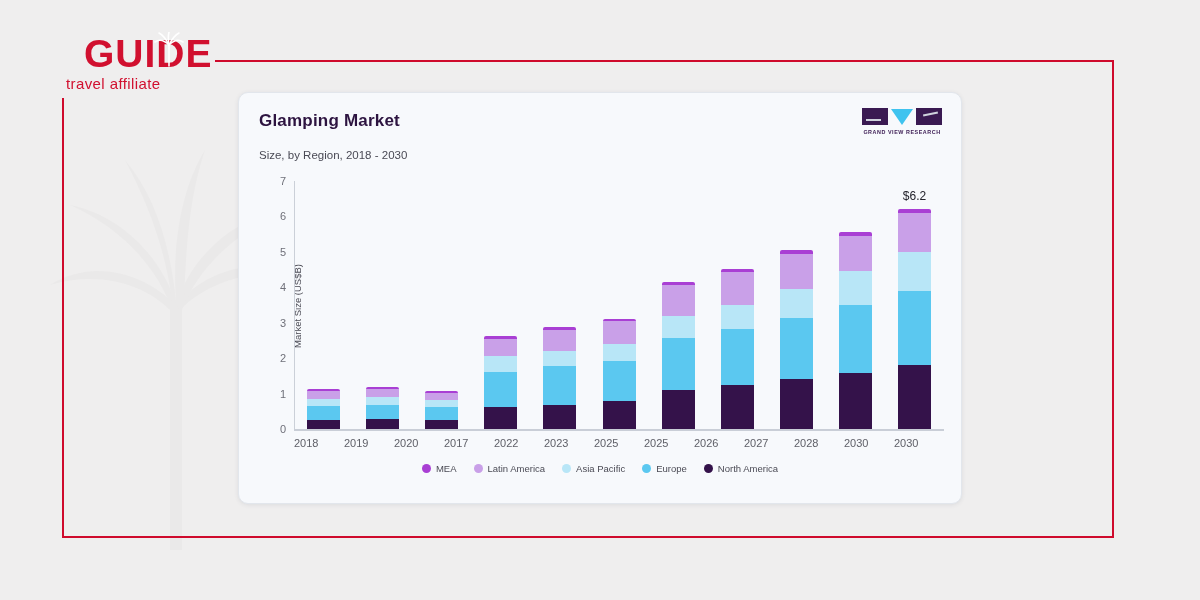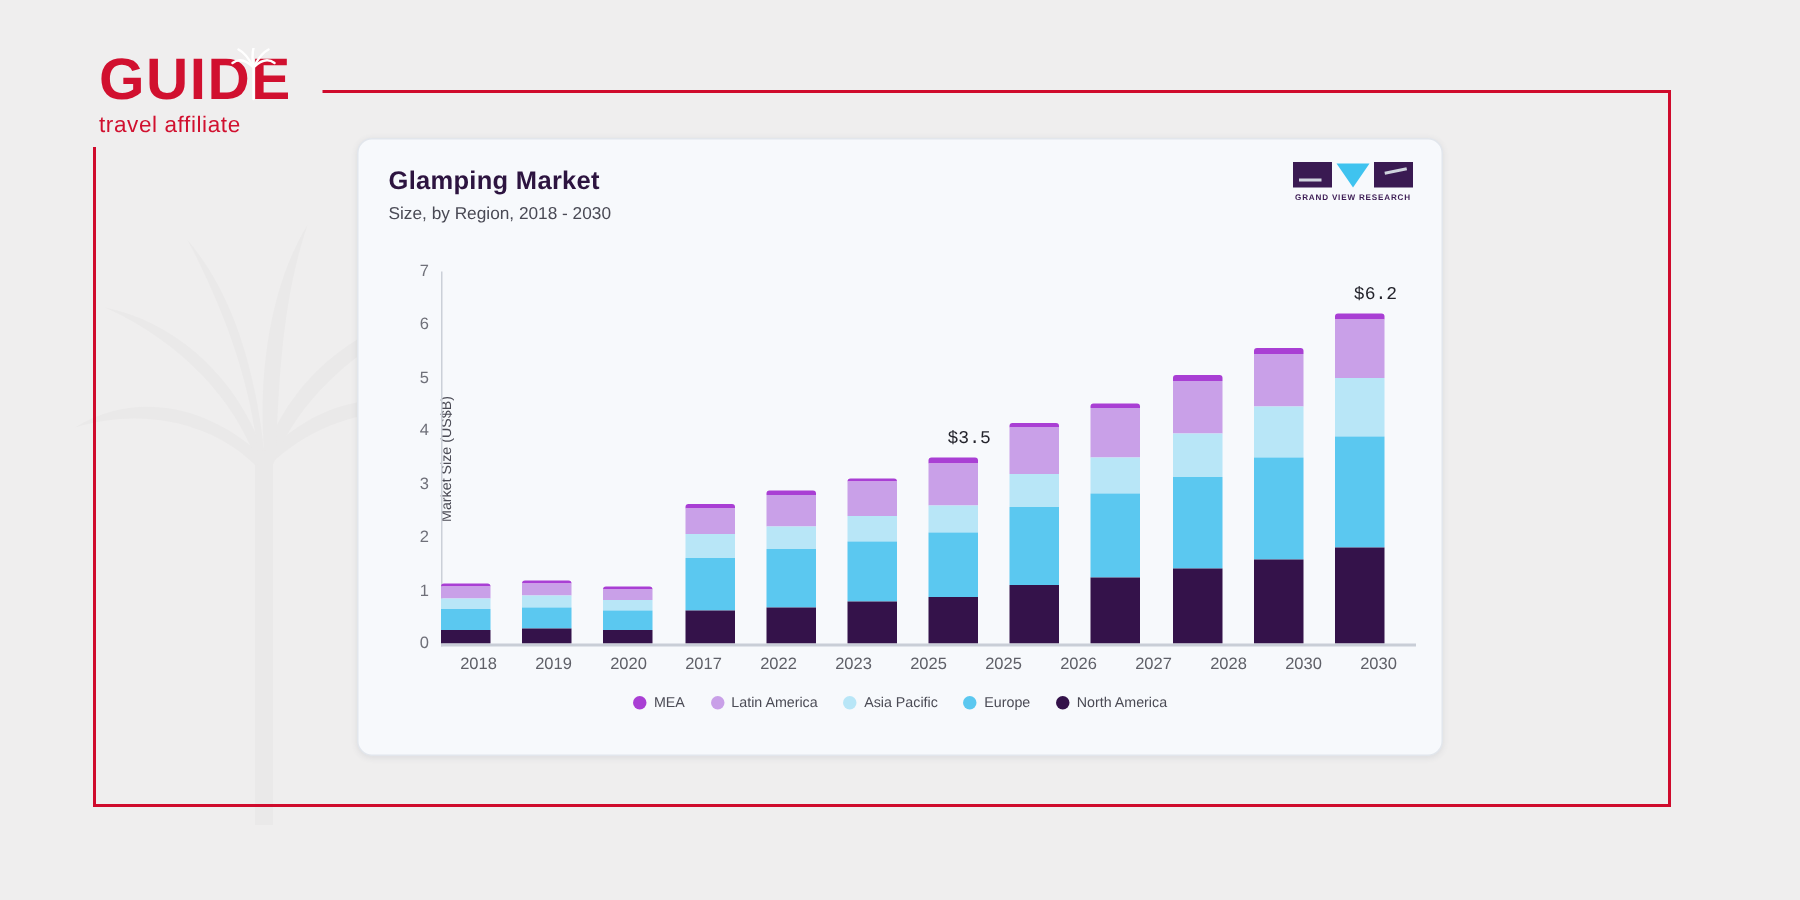--- a/index.html
+++ b/index.html
@@ -29,42 +29,42 @@
   }
   
   #logo{
     position:absolute;left:66px;top:34px;width:150px;height:66px;
   }
   #logo-wordmark{
     position:relative;height:40px;
   }
   .logo-letters{
     font-size:39px;font-weight:bold;color:#d1102f;letter-spacing:1px;
-    line-height:40px;font-family:"Liberation Sans", sans-serif;
+    line-height:40px;font-family:"Liberation Sans", sans-serif;margin-left:18px;
   }
   #logo-palm-glyph{
     position:absolute;left:88px;top:-2px;width:30px;height:36px;
   }
   #logo-tagline{
     font-size:15px;color:#d1102f;letter-spacing:.4px;margin-top:1px;
     font-family:"Liberation Sans", sans-serif;
   }
   
   #chart-card{
     position:absolute;left:238px;top:92px;width:724px;height:412px;
     background:#f7f9fc;border:1px solid #e2e6ec;border-radius:10px;
     box-shadow:0 1px 4px rgba(60,70,90,.10);
     box-sizing:border-box;
   }
   #chart-title{
     position:absolute;left:20px;top:18px;
     font-size:17px;font-weight:bold;color:#2d1440;letter-spacing:.2px;
   }
   #chart-subtitle{
-    position:absolute;left:20px;top:44px;
+    position:absolute;left:20px;top:56px;
     font-size:11.5px;color:#4a4a55;
   }
   
   #gvr-logo{position:absolute;right:18px;top:14px;width:82px;height:34px;}
   #gvr-marks{display:flex;align-items:center;justify-content:center;gap:3px;height:19px;}
   .gvr-rect{width:26px;height:17px;background:#3a1a52;position:relative;overflow:hidden;}
   .gvr-rect i{position:absolute;display:block;background:#cfd3dd;}
   .gvr-rect.left i{width:15px;height:2px;left:4px;top:11px;}
   .gvr-rect.right i{width:15px;height:2px;left:7px;top:5px;transform:rotate(-12deg);}
   #gvr-tri{
@@ -92,38 +92,38 @@
     position:absolute;left:0;top:0;width:1px;height:100%;background:#cbd0d8;
   }
   #x-axis-line{
     position:absolute;left:0;bottom:0;width:100%;height:2px;background:#c9ced7;
   }
   #bars{
     position:absolute;left:0;bottom:2px;width:100%;height:248px;
     display:flex;align-items:flex-end;
   }
   .bar-col{
-    flex:1;display:flex;flex-direction:column;justify-content:flex-end;
-    height:100%;position:relative;font-family:Liberation Mono, monospace;
+    flex:1;display:flex;flex-direction:column;align-items:center;justify-content:flex-end;
+    height:100%;position:relative;
   }
   .bar-stack{
     width:33px;display:flex;flex-direction:column;justify-content:flex-end;
     position:relative;
   }
   .seg{width:100%;}
   .seg.top{border-radius:2px 2px 0 0;}
   .bar-label{
     position:absolute;left:50%;transform:translateX(-50%);
     font-size:12px;color:#23232b;white-space:nowrap;
   }
   #x-labels{
     position:absolute;left:55px;top:344px;width:650px;display:flex;
   }
   .x-label{
-    flex:1;text-align:center;font-size:11px;color:#5f6068;
+    flex:1;font-size:11px;color:#5f6068;
   }
   
   #legend{
     position:absolute;left:0;right:0;top:370px;
     display:flex;justify-content:center;align-items:center;gap:17px;
   }
   .legend-item{display:flex;align-items:center;gap:5px;}
   .legend-dot{width:9px;height:9px;border-radius:50%;display:block;}
   .legend-text{font-size:9.5px;color:#4b4b55;}
 </style>
@@ -243,30 +243,20 @@
         <div class="bar-col">
           <div class="bar-stack">
             <div class="seg top" style="background: rgb(169, 63, 212); height: 2.48px;"></div>
             <div class="seg" style="background: rgb(201, 160, 232); height: 23.0286px;"></div>
             <div class="seg" style="background: rgb(184, 230, 247); height: 16.6514px;"></div>
             <div class="seg" style="background: rgb(91, 200, 240); height: 40.7429px;"></div>
             <div class="seg" style="background: rgb(52, 18, 74); height: 27.6343px;"></div>
           </div>
         </div>
         <div class="bar-col">
-          <div class="bar-label" style="bottom: 130px;">$3.5</div>
-          <div class="bar-stack">
-            <div class="seg top" style="background: rgb(169, 63, 212); height: 3.54286px;"></div>
-            <div class="seg" style="background: rgb(201, 160, 232); height: 28.3429px;"></div>
-            <div class="seg" style="background: rgb(184, 230, 247); height: 17.7143px;"></div>
-            <div class="seg" style="background: rgb(91, 200, 240); height: 43.2229px;"></div>
-            <div class="seg" style="background: rgb(52, 18, 74); height: 31.1771px;"></div>
-          </div>
-        </div>
-        <div class="bar-col">
           <div class="bar-stack">
             <div class="seg top" style="background: rgb(169, 63, 212); height: 2.83429px;"></div>
             <div class="seg" style="background: rgb(201, 160, 232); height: 30.8229px;"></div>
             <div class="seg" style="background: rgb(184, 230, 247); height: 21.9657px;"></div>
             <div class="seg" style="background: rgb(91, 200, 240); height: 52.4343px;"></div>
             <div class="seg" style="background: rgb(52, 18, 74); height: 38.9714px;"></div>
           </div>
         </div>
         <div class="bar-col">
           <div class="bar-stack">

